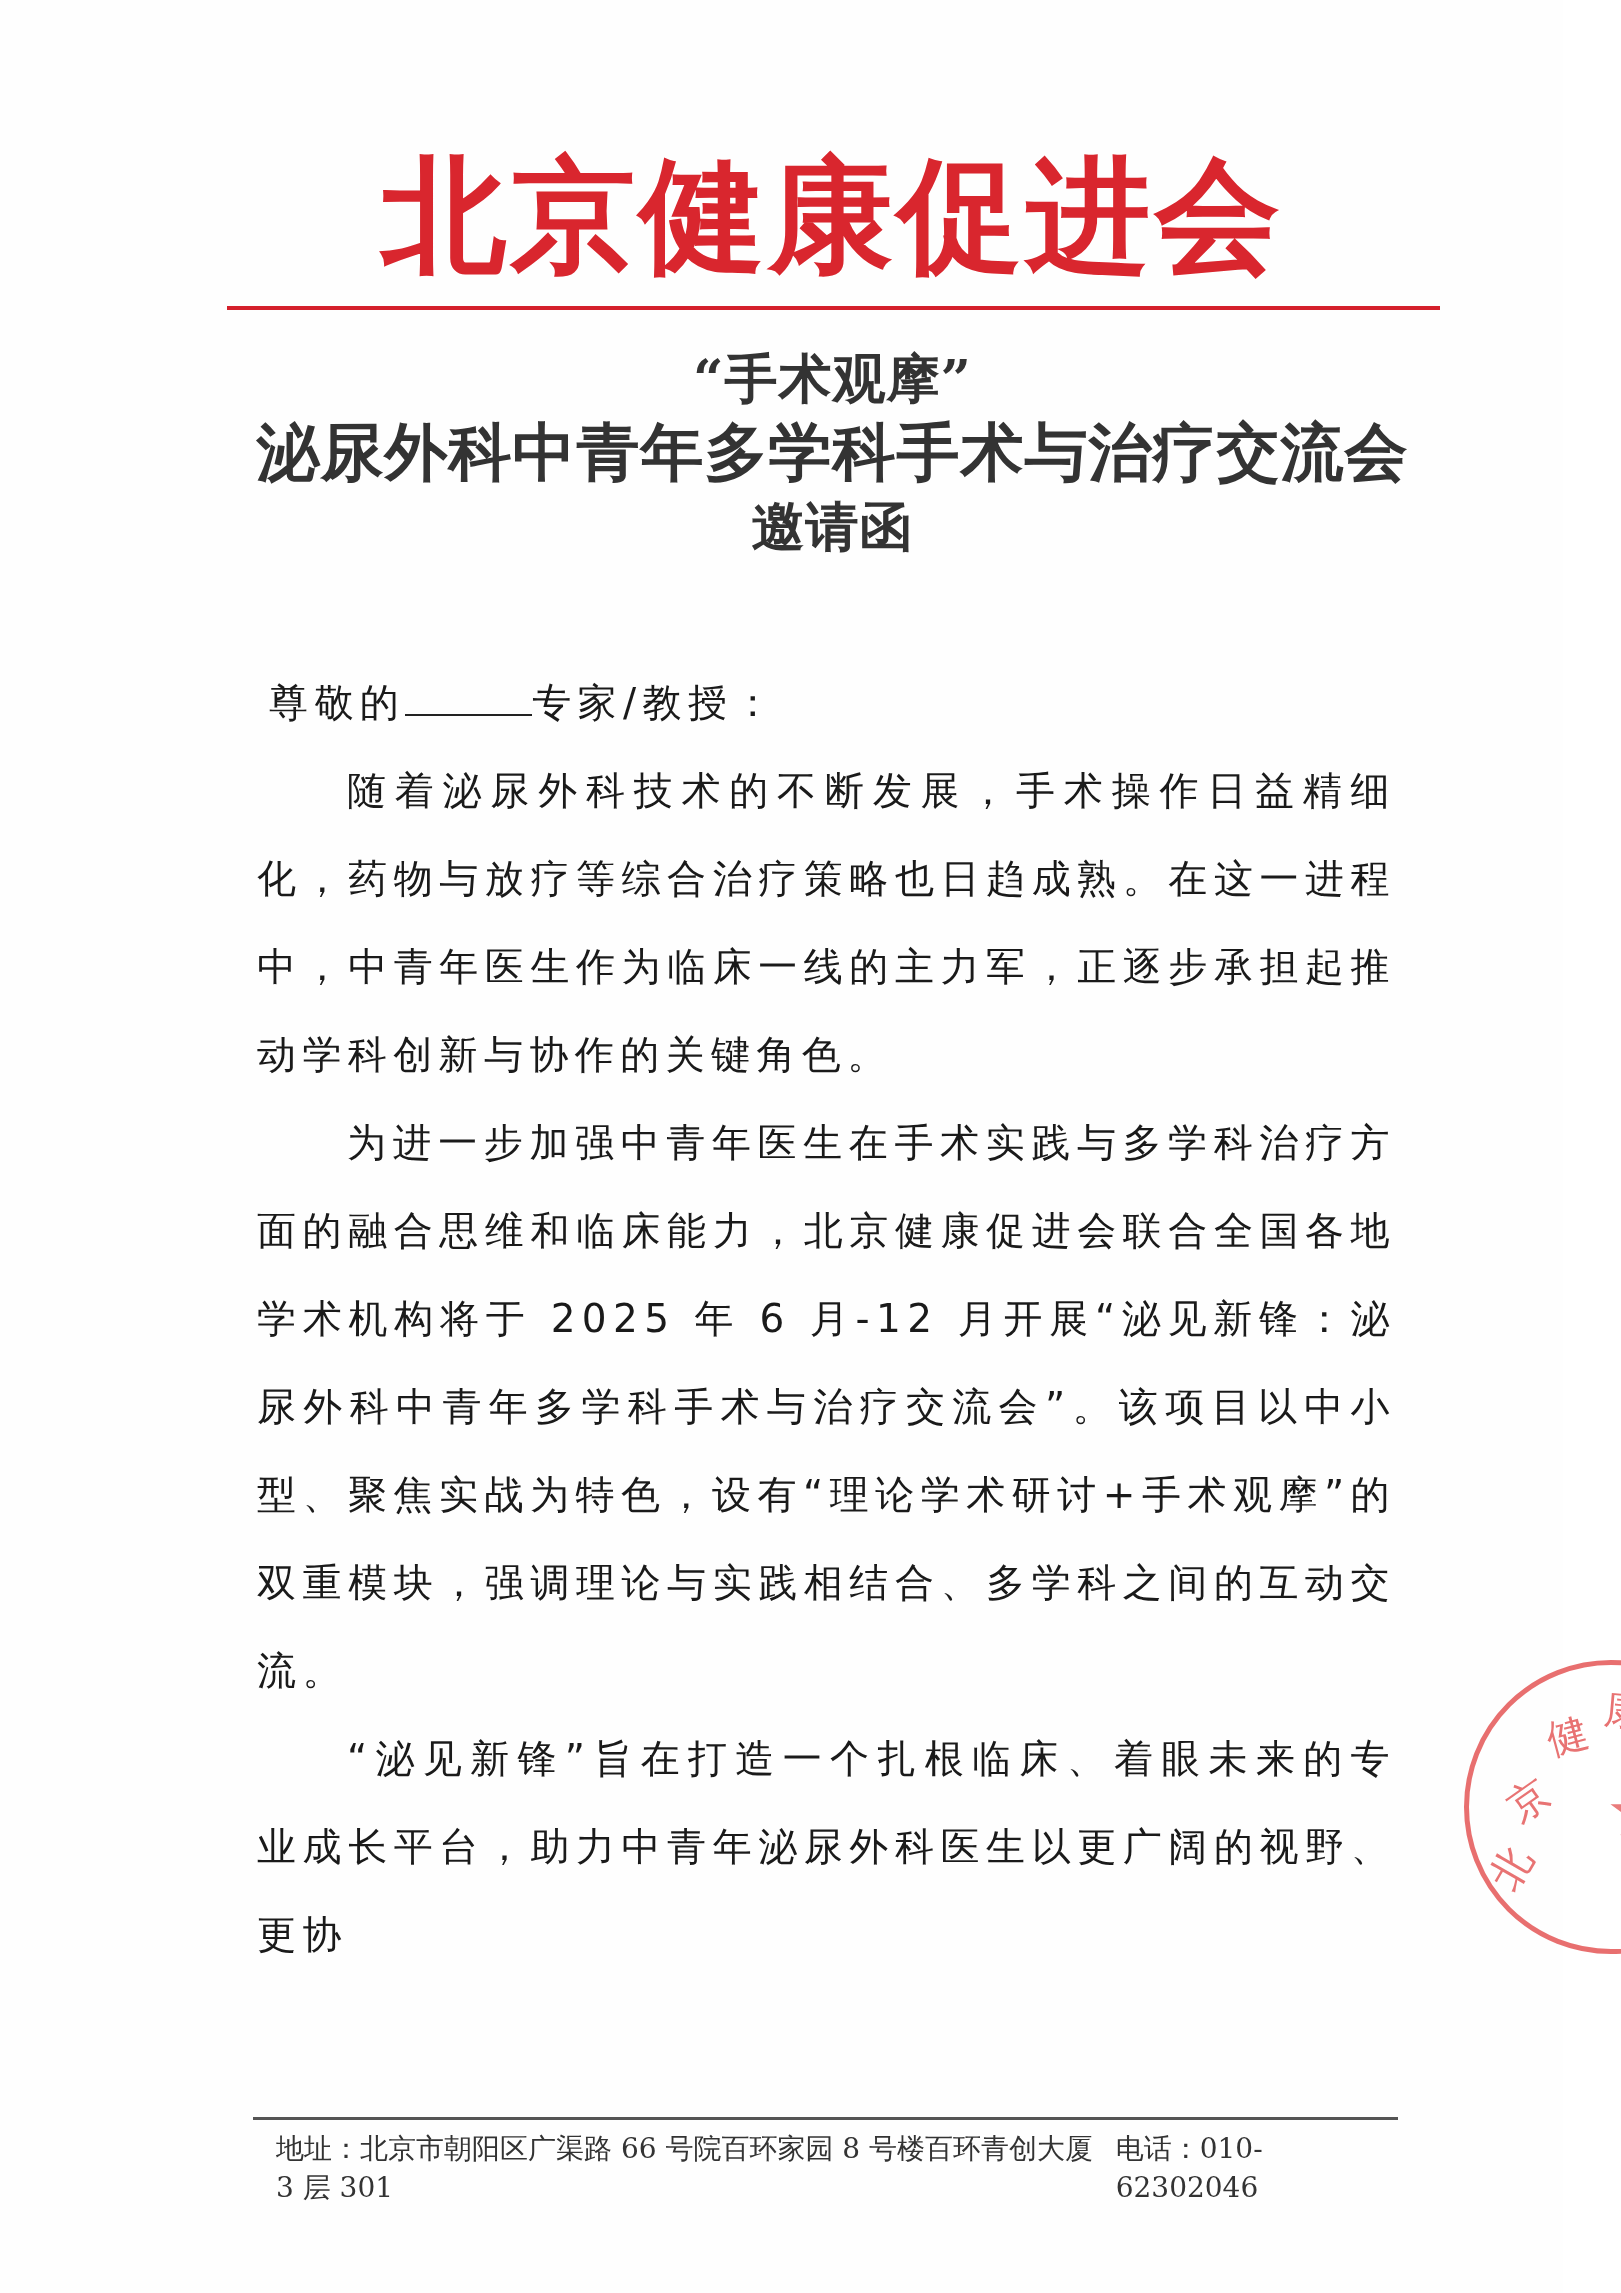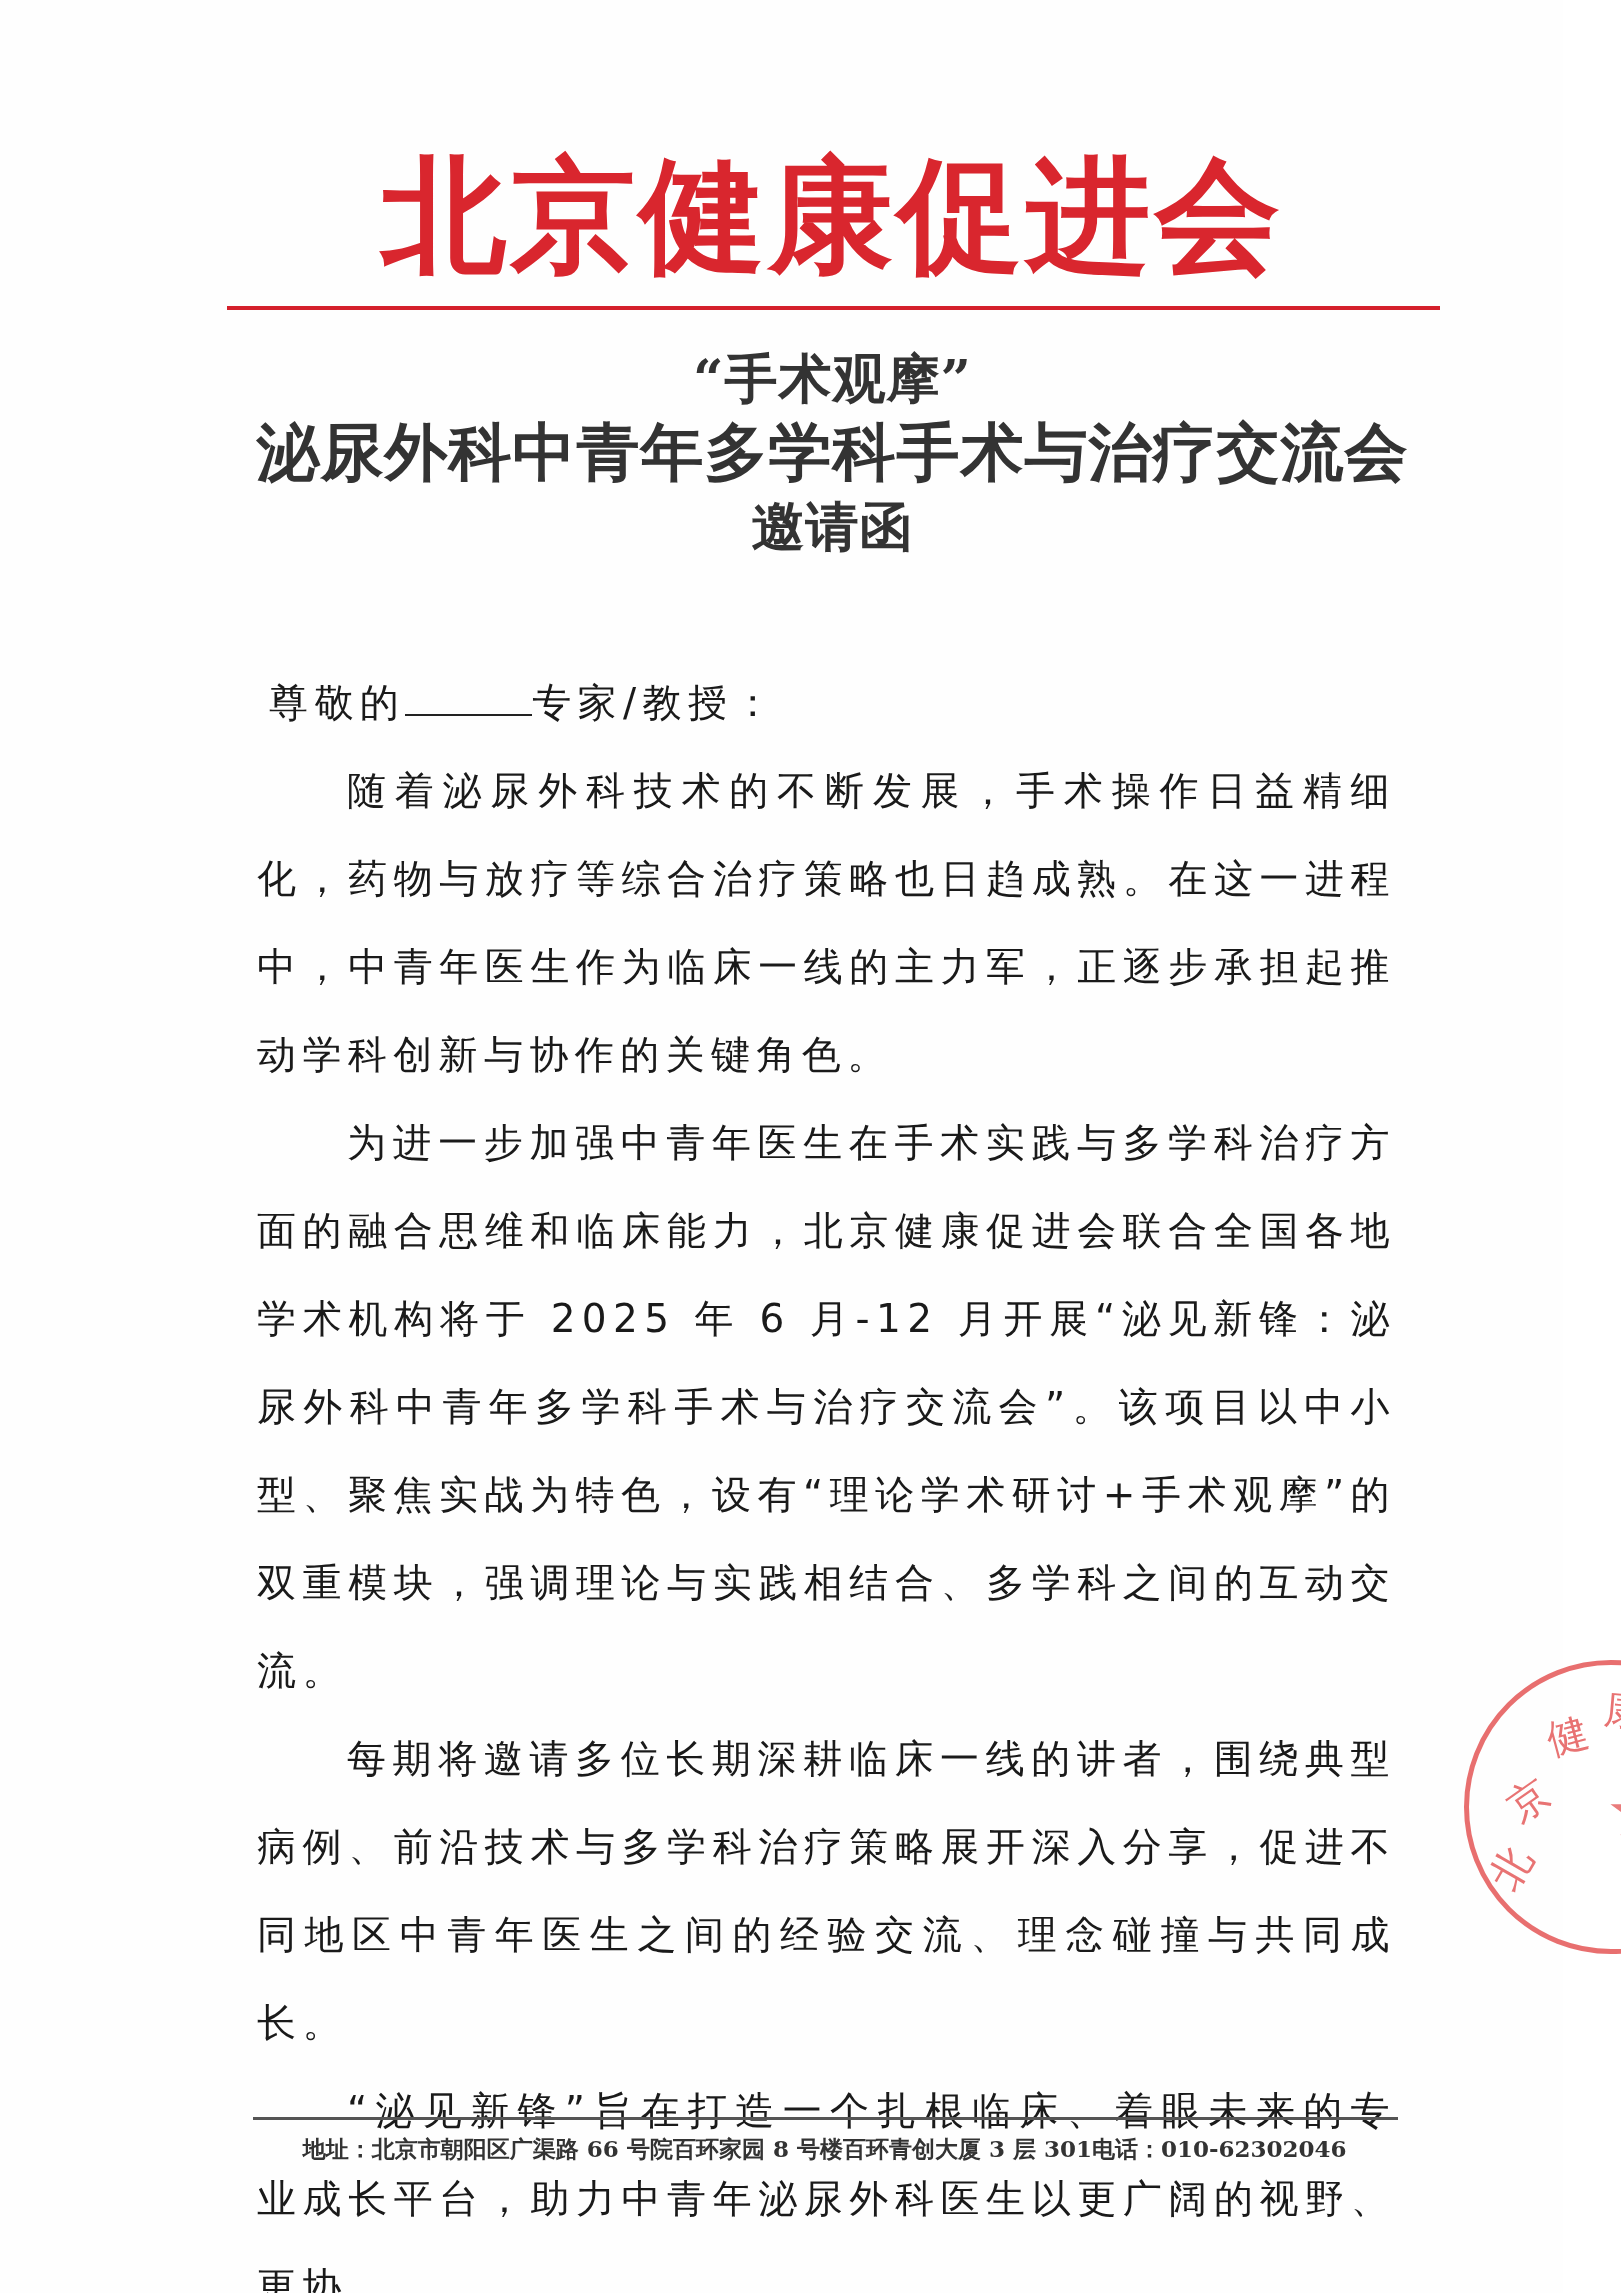--- a/index.html
+++ b/index.html
@@ -94,26 +94,25 @@
     width: 1145px;
     height: 2.9px;
     background: #555555;
   }
   .footer {
     position: absolute;
     left: 276px;
     top: 2129px;
     width: 1117px;
     font-family: "DejaVu Serif", serif;
-    font-size: 23px;
+    font-size: 28px;
     line-height: 39px;
     color: #333333;
     display: flex;
     justify-content: center;
-    font-weight: bold;
   }
   .footer .addr { }
   .footer .phone { margin-right: 19.6px; }
   .stamp {
     position: absolute;
     left: 1464px;
     top: 1660px;
     width: 294px;
     height: 294px;
     border: 5.9px solid rgba(226, 70, 70, 0.78);
@@ -147,21 +146,20 @@
     <div class="title-line sub">泌尿外科中青年多学科手术与治疗交流会</div>
     <div class="title-line">邀请函</div>
   </div>
 
   <div class="body-text">
     <div class="salutation">
       <span>尊敬的</span><span class="blank-line"></span><span>专家/教授：</span>
     </div>
     <p class="para">随着泌尿外科技术的不断发展，手术操作日益精细化，药物与放疗等综合治疗策略也日趋成熟。在这一进程中，中青年医生作为临床一线的主力军，正逐步承担起推动学科创新与协作的关键角色。</p>
     <p class="para">为进一步加强中青年医生在手术实践与多学科治疗方面的融合思维和临床能力，北京健康促进会联合全国各地学术机构将于 2025 年 6 月-12 月开展“泌见新锋：泌尿外科中青年多学科手术与治疗交流会”。该项目以中小型、聚焦实战为特色，设有“理论学术研讨+手术观摩”的双重模块，强调理论与实践相结合、多学科之间的互动交流。</p>
-    <p class="para">每期将邀请多位长期深耕临床一线的讲者，围绕典型病例、前沿技术与多学科治疗策略展开深入分享，促进不同地区中青年医生之间的经验交流、理念碰撞与共同成长。</p>
     <p class="para">“泌见新锋”旨在打造一个扎根临床、着眼未来的专业成长平台，助力中青年泌尿外科医生以更广阔的视野、更协</p>
   </div>
 
   <div class="footer-rule"></div>
   <div class="footer">
     <span class="addr">地址：北京市朝阳区广渠路 66 号院百环家园 8 号楼百环青创大厦 3 层 301</span>
     <span class="phone">电话：010-62302046</span>
   </div>
 
   <div class="stamp">

